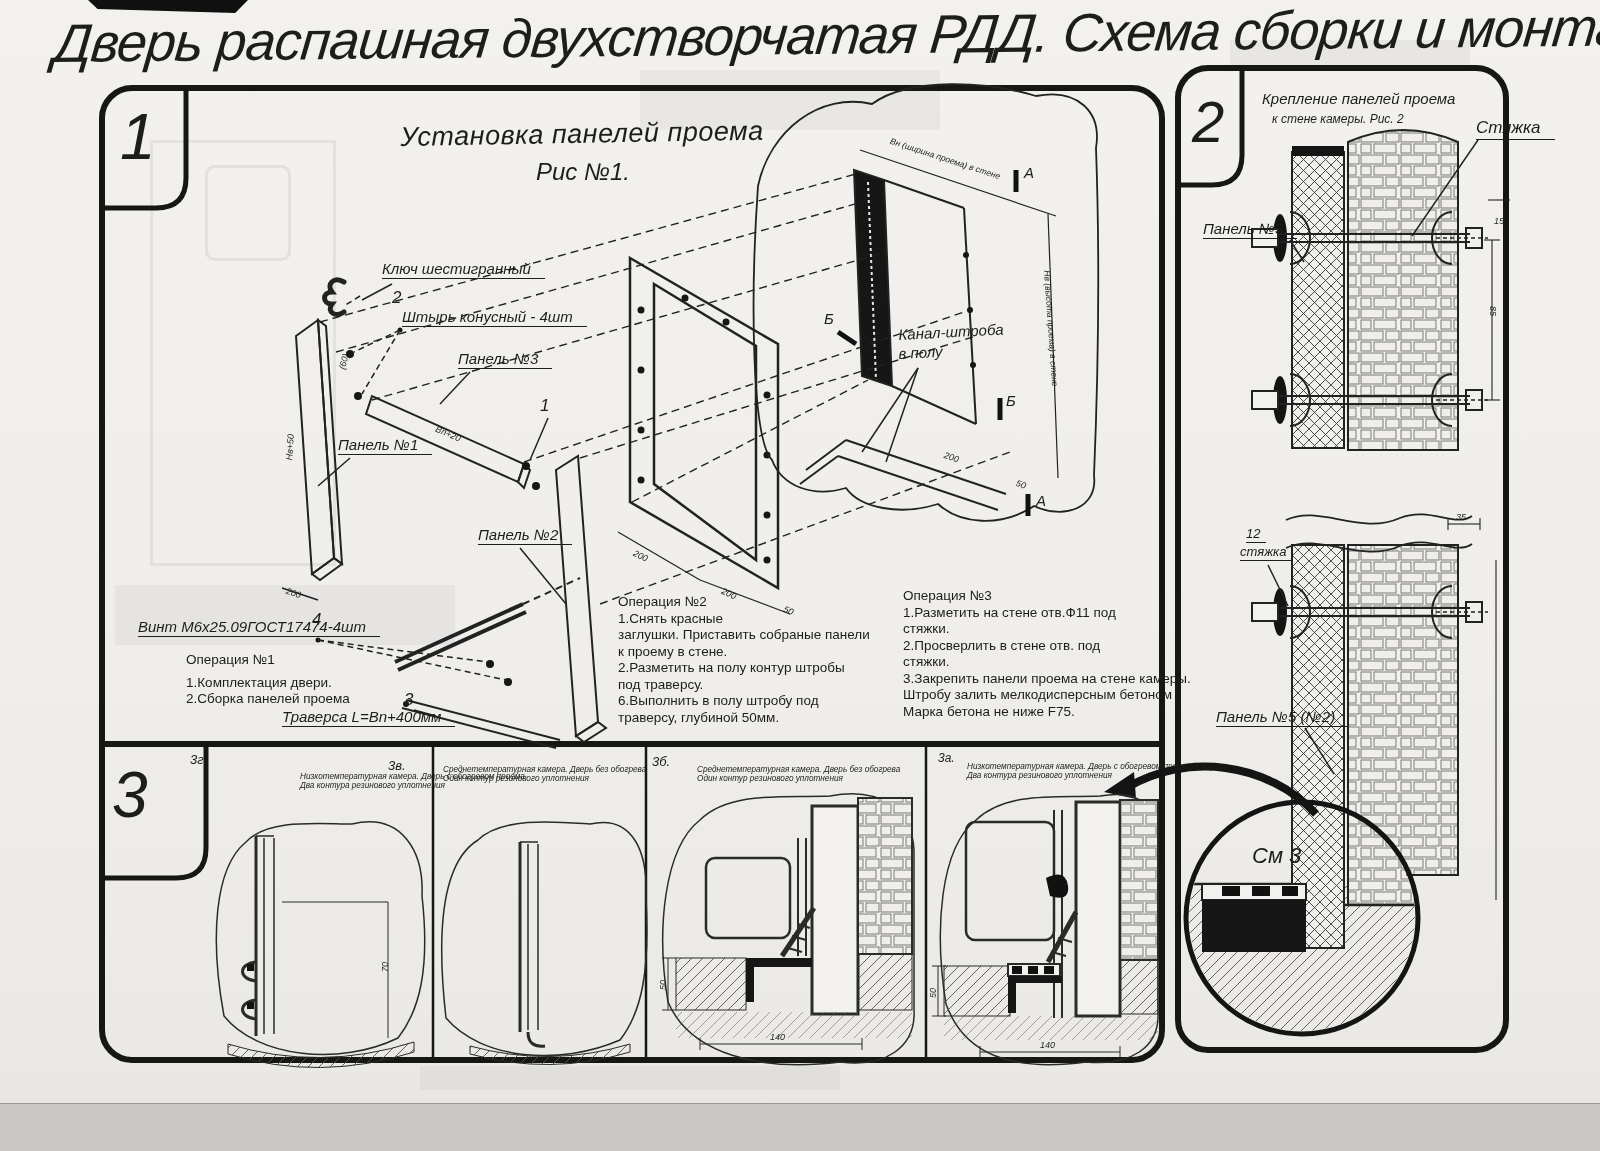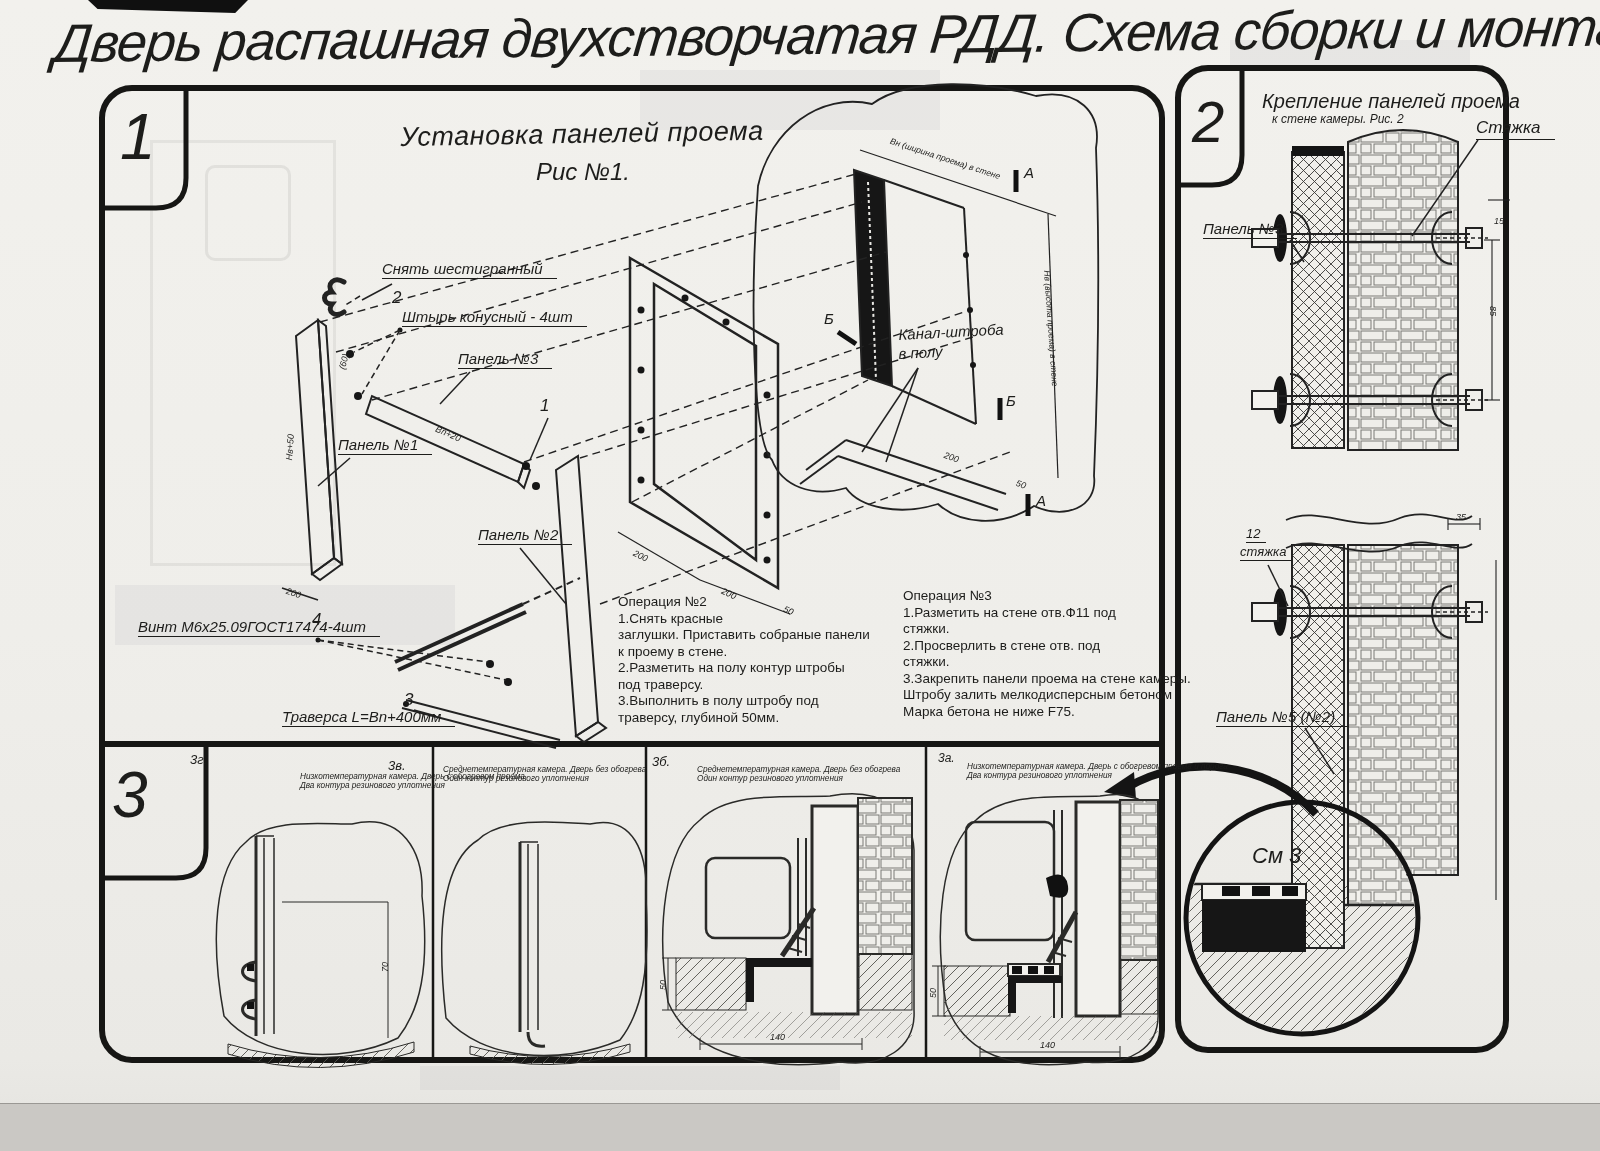--- a/index.html
+++ b/index.html
@@ -347,21 +347,21 @@
     </g>
   </svg>
 
   <div class="lbl badge" style="left:120px;top:100px;">1</div>
   <div class="lbl badge" style="left:1192px;top:88px;font-size:58px;">2</div>
   <div class="lbl badge" style="left:112px;top:758px;">3</div>
 
   <div class="lbl s27" style="left:400px;top:122px;transform:rotate(-1deg);">Установка панелей проема</div>
   <div class="lbl s24" style="left:536px;top:158px;">Рис №1.</div>
 
-  <div class="lbl s15 u" style="left:382px;top:260px;">Снять шестигранный</div>
+  <div class="lbl s15 u" style="left:382px;top:260px;">Ключ шестигранный</div>
   <div class="lbl s17" style="left:392px;top:288px;">2</div>
   <div class="lbl s15 u" style="left:402px;top:308px;">Штырь конусный - 4шт</div>
   <div class="lbl s15 u" style="left:458px;top:350px;">Панель №3</div>
   <div class="lbl s15 u" style="left:338px;top:436px;font-style:italic;">Панель №1</div>
   <div class="lbl s17" style="left:540px;top:396px;">1</div>
   <div class="lbl s15 u" style="left:478px;top:526px;">Панель №2</div>
   <div class="lbl s17" style="left:312px;top:610px;">4</div>
   <div class="lbl s15 u" style="left:138px;top:618px;">Винт М6х25.09ГОСТ17474-4шт</div>
   <div class="lbl s17" style="left:404px;top:690px;">3</div>
   <div class="lbl s15 u" style="left:282px;top:708px;">Траверса  L=Bn+400мм</div>
@@ -377,42 +377,47 @@
   <div class="lbl t9" style="left:337px;top:368px;transform:rotate(-75deg);">(60)</div>
   <div class="lbl t9" style="left:438px;top:424px;transform:rotate(23deg);">Вn+20</div>
   <div class="lbl t9" style="left:636px;top:548px;transform:rotate(26deg);">200</div>
   <div class="lbl t9" style="left:724px;top:586px;transform:rotate(24deg);">200</div>
   <div class="lbl t9" style="left:786px;top:604px;transform:rotate(24deg);">50</div>
   <div class="lbl" style="left:892px;top:136px;transform:rotate(18deg);font-size:8.5px;">Вн (ширина проема) в стене</div>
   <div class="lbl" style="left:1052px;top:270px;transform:rotate(86deg);font-size:8.5px;">Нв (высота проема) в стене</div>
   <div class="lbl t9" style="left:946px;top:450px;transform:rotate(20deg);">200</div>
   <div class="lbl t9" style="left:1018px;top:478px;transform:rotate(20deg);">50</div>
 
+  <div class="opblock" style="left:186px;top:652px;">
+    <div class="ot">Операция №1</div>
+    <div>1.Комплектация двери.</div>
+    <div>2.Сборка панелей проема</div>
+  </div>
   <div class="opblock" style="left:618px;top:594px;">
     <div>Операция №2</div>
     <div>1.Снять красные</div>
     <div>заглушки. Приставить собраные панели</div>
     <div>к проему в стене.</div>
     <div>2.Разметить на полу контур штробы</div>
     <div>под траверсу.</div>
-    <div>3.Выполнить в полу штробу под</div>
+    <div>6.Выполнить в полу штробу под</div>
     <div>траверсу, глубиной 50мм.</div>
   </div>
   <div class="opblock" style="left:903px;top:588px;">
     <div>Операция №3</div>
     <div>1.Разметить на стене отв.Ф11 под</div>
     <div>стяжки.</div>
     <div>2.Просверлить в стене отв.   под</div>
     <div>стяжки.</div>
     <div>3.Закрепить панели проема на стене камеры.</div>
     <div>Штробу залить мелкодисперсным бетоном</div>
     <div>Марка бетона не ниже   F75.</div>
   </div>
 
-  <div class="lbl" style="left:1262px;top:90px;font-size:20px;">Крепление панелей проема</div>
+  <div class="lbl" style="left:1262px;top:90px;font-size:15px;">Крепление панелей проема</div>
   <div class="lbl" style="left:1272px;top:112px;font-size:12px;">к стене камеры. Рис. 2</div>
   <div class="lbl s17 u" style="left:1476px;top:118px;">Стяжка</div>
   <div class="lbl s15 u" style="left:1203px;top:220px;">Панель №3</div>
   <div class="lbl u" style="left:1246px;top:526px;font-size:13px;padding-right:6px;">12</div>
   <div class="lbl u" style="left:1240px;top:544px;font-size:13px;padding-right:6px;">стяжка</div>
   <div class="lbl s15 u" style="left:1216px;top:708px;">Панель №5 (№2)</div>
   <div class="lbl s22" style="left:1252px;top:843px;">См 3</div>
   <div class="lbl t9" style="left:1498px;top:306px;transform:rotate(90deg);">85</div>
   <div class="lbl t9" style="left:1456px;top:512px;">35</div>
   <div class="lbl t9" style="left:1494px;top:188px;margin-top:28px;">15</div>

